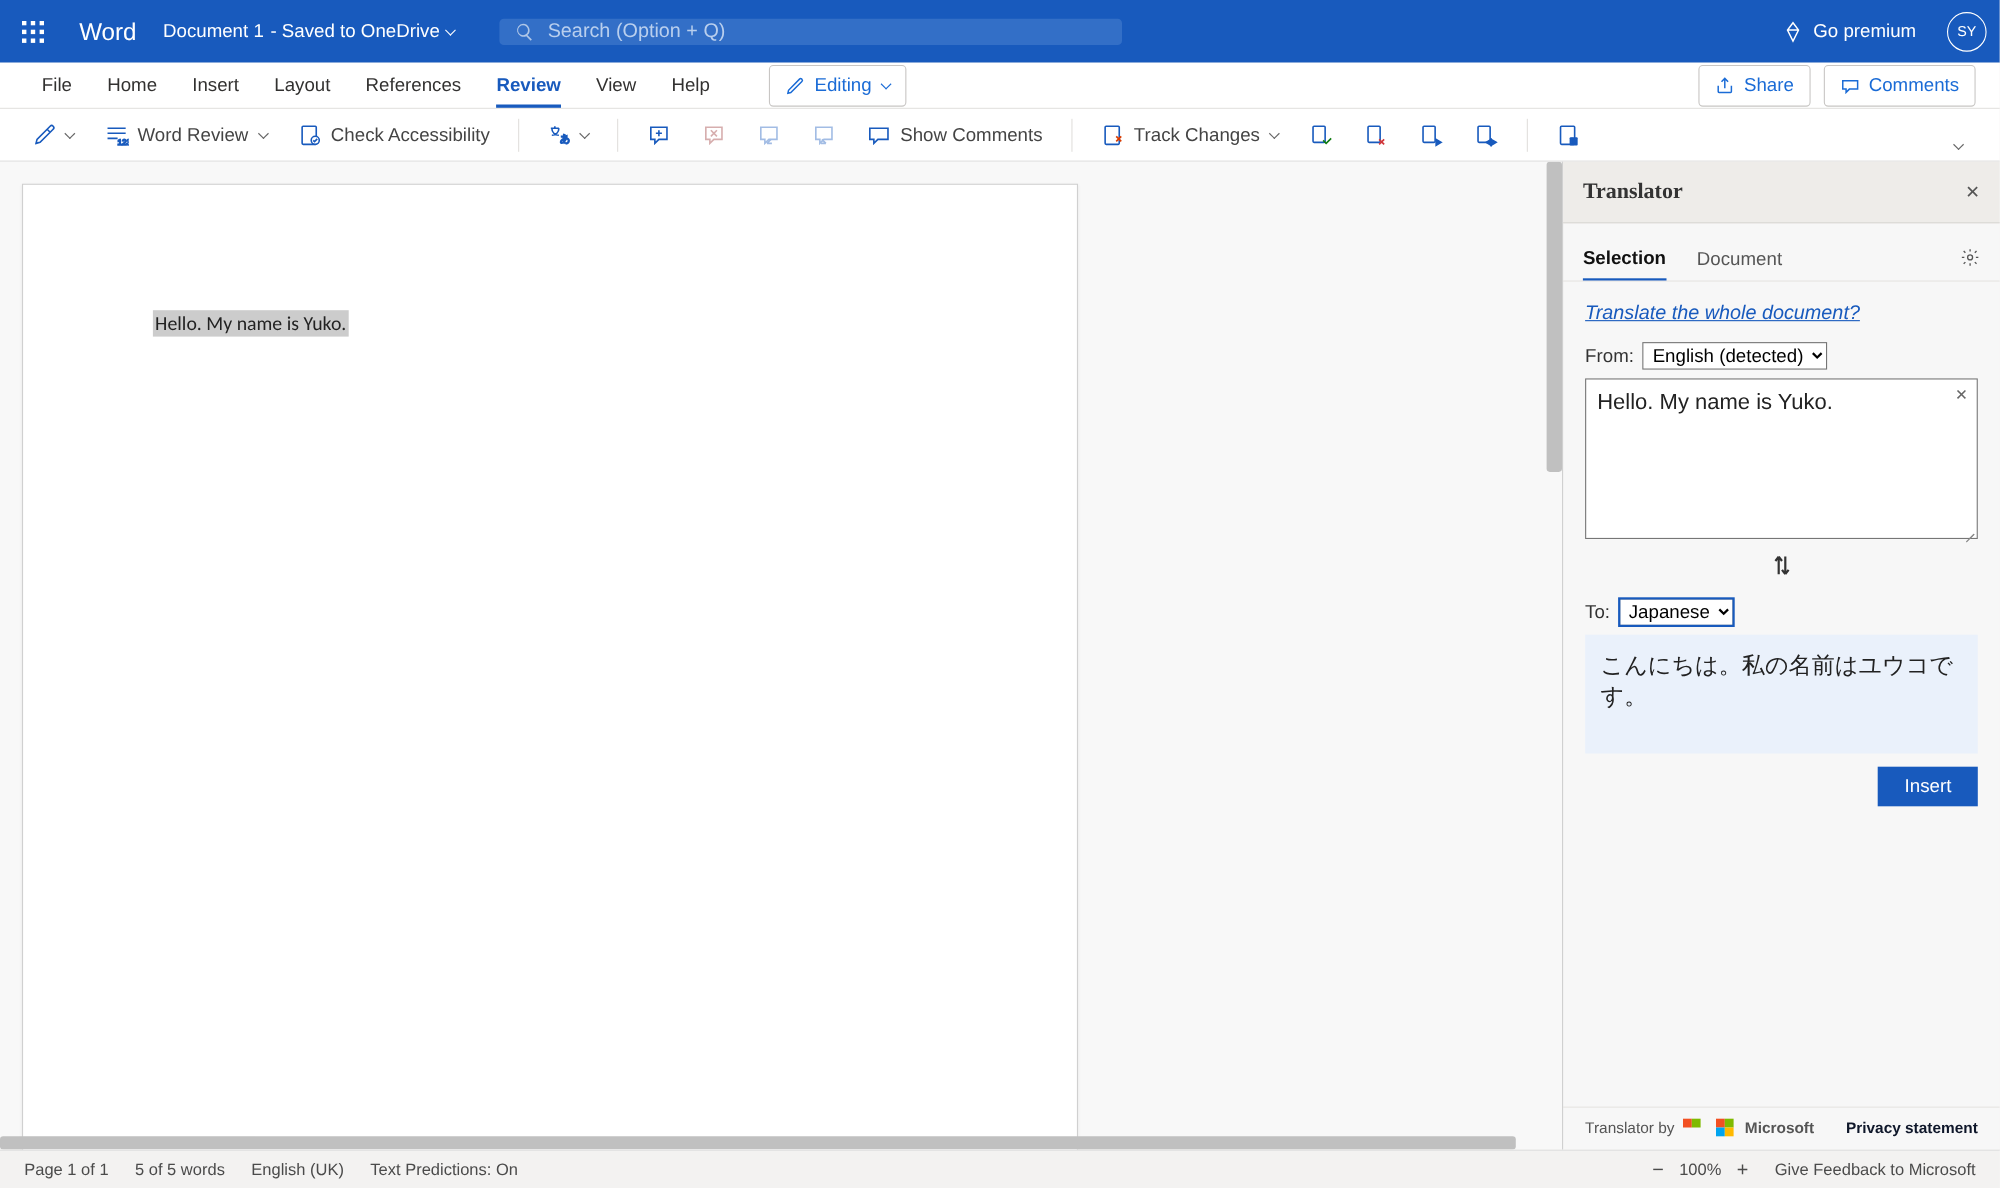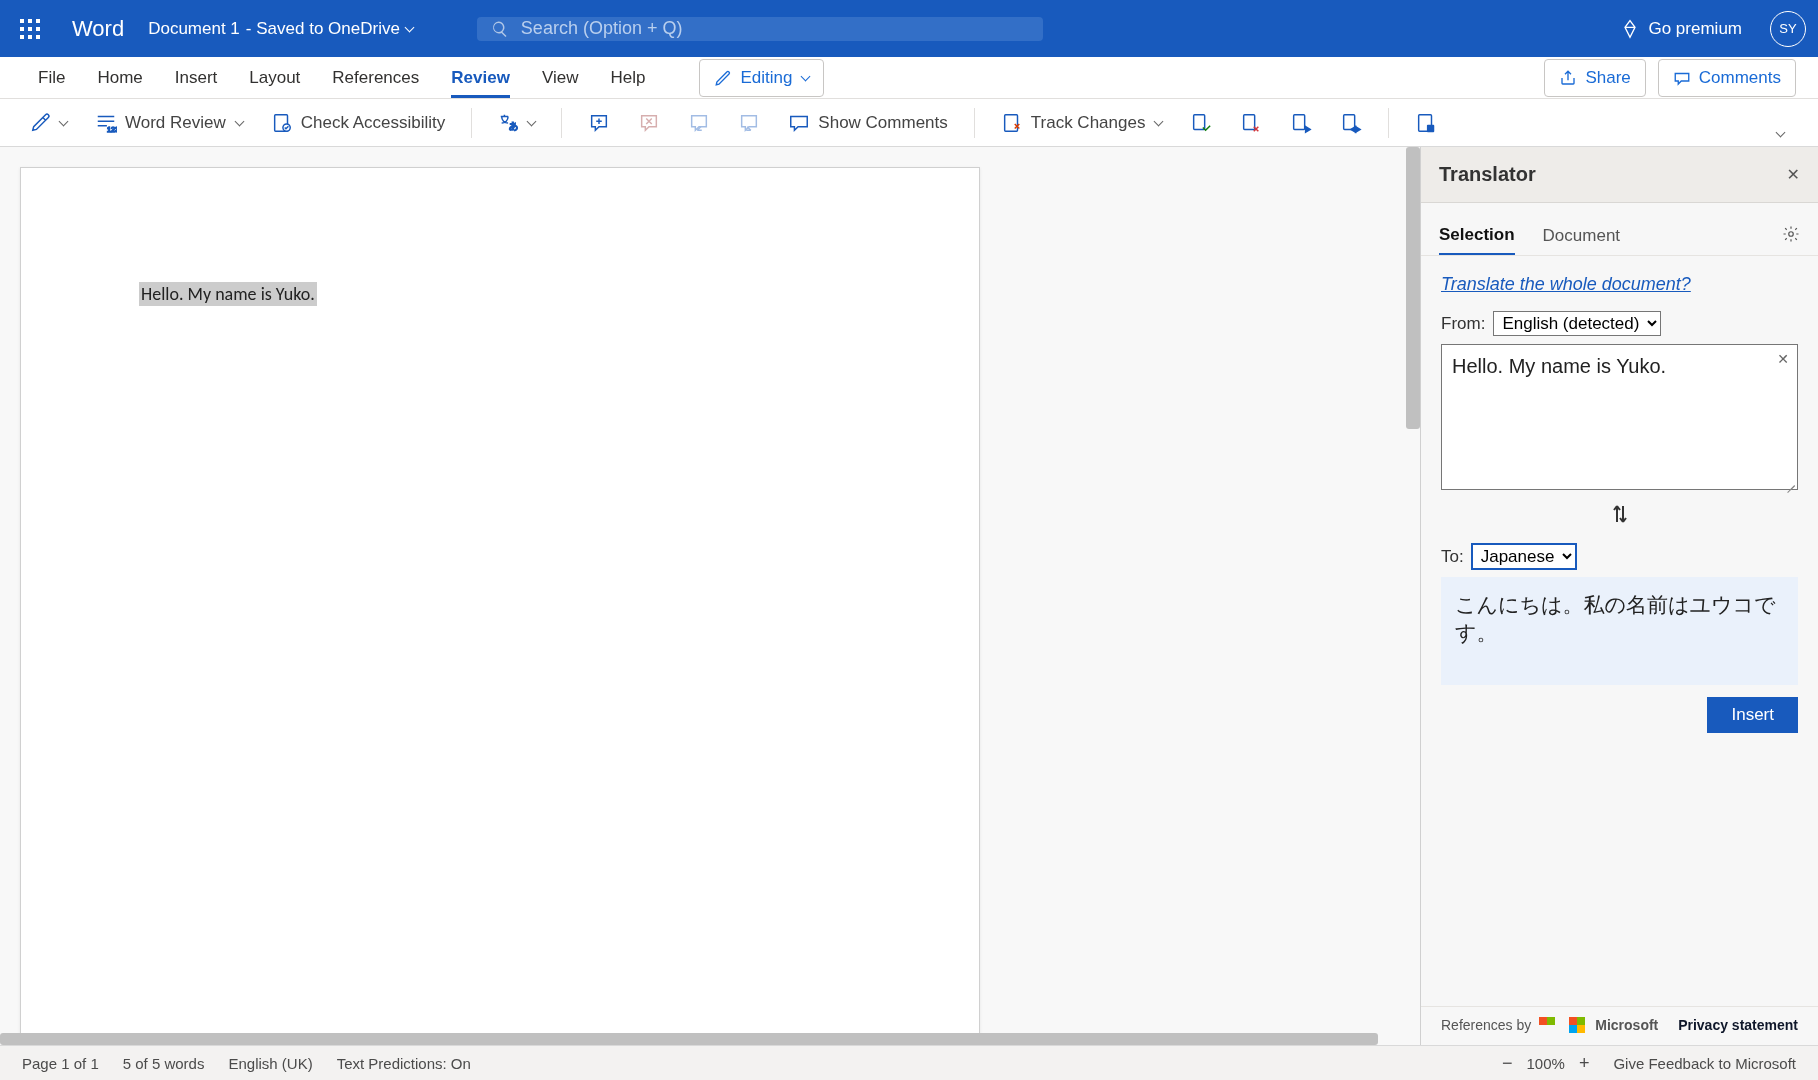--- a/index.html
+++ b/index.html
@@ -6,21 +6,21 @@
 body { font-family: "Segoe UI", Arial, sans-serif; width: 1818px; height: 1080px; background: #f3f2f1; overflow: hidden; }
 
 
 .titlebar { background: #185abd; height: 57px; display: flex; align-items: center; padding: 0 12px; color: #fff; }
 .app-launcher { width: 36px; height: 36px; display: flex; align-items: center; justify-content: center; cursor: pointer; }
 .app-launcher svg { fill: #fff; }
 .app-name { font-size: 22px; font-weight: 400; margin-left: 24px; margin-right: 24px; }
 .doc-name { font-size: 17px; font-weight: 400; }
 .doc-saved { font-size: 17px; font-weight: 400; margin-left: 6px; }
 .doc-chevron { margin-left: 6px; display:flex; align-items:center;}
-.search-wrap { flex: 0 0 auto; margin-left: 64px; width: 566px; height: 24px; background: #336fc7; border-radius: 4px; display: flex; align-items: center; padding: 0 14px; }
+.search-wrap { flex: 0 0 auto; margin-left: 41px; width: 566px; height: 24px; background: #336fc7; border-radius: 4px; display: flex; align-items: center; padding: 0 14px; }
 .search-wrap svg { fill: #afc6e7; }
 .search-placeholder { color: #b9cfee; font-size: 18px; margin-left: 12px; }
 .tb-spacer { flex:1; }
 .premium { display:flex; align-items:center; color:#fff; font-size:17px; margin-right:28px; cursor:pointer; }
 .premium svg { margin-right:8px; }
 .avatar { width:36px; height:36px; border:1px solid #fff; border-radius:50%; display:flex; align-items:center; justify-content:center; font-size:13px; }
 
 
 .tabrow { height: 42px; background:#fff; border-bottom:1px solid #e1dfdd; display:flex; align-items:center; padding:0 22px; }
 .tab { font-size:17px; color:#323130; padding:0 16px; height:100%; display:flex; align-items:center; cursor:pointer; position:relative; }
@@ -44,21 +44,21 @@
 .workspace { display:flex; height: calc(1080px - 57px - 42px - 48px - 35px); }
 .doc-scroll { flex:1; position:relative; overflow:hidden; background:#f8f8f8; }
 .page { position:absolute; left:20px; top:20px; width:960px; min-height:1200px; background:#fff; border:1px solid #d0d0d0; box-shadow:0 1px 3px rgba(0,0,0,.08); padding:115px 118px; font-family: Calibri, Arial, sans-serif; }
 .selected-text { background:#cccccc; font-size:18px; color:#222; padding:1px 2px; }
 .vscroll { position:absolute; right:0; top:0; width:14px; height:282px; background:#c0c0c0; border-radius:3px; }
 .hscroll-track { position:absolute; left:0; bottom:0; right:14px; height:12px; }
 .hscroll-thumb { width:98%; height:100%; background:#c0c0c0; border-radius:3px; }
 
 
 .sidepanel { width:398px; background:#f7f7f7; border-left:1px solid #d0d0d0; display:flex; flex-direction:column; }
-.sp-header { height:56px; background:#eeece9; border-bottom:1px solid #d9d7d4; display:flex; align-items:center; padding:0 18px; }
+.sp-header { height:56px; background:#eeece9; border-bottom:1px solid #d9d7d4; display:flex; align-items:center; padding:0 18px;font-family:Liberation Serif, serif; }
 .sp-title { font-size:20px; font-weight:600; color:#333; flex:1; }
 .sp-close { cursor:pointer; font-size:16px; color:#555; }
 .sp-tabs { display:flex; align-items:center; padding:14px 18px 0 18px; border-bottom:1px solid #e6e4e1; }
 .sp-tab { font-size:17px; color:#555; padding:8px 0; margin-right:28px; cursor:pointer; }
 .sp-tab.active { color:#111; border-bottom:2px solid #185abd; font-weight:600; }
 .sp-gear { margin-left:auto; cursor:pointer; color:#555; }
 .sp-body { padding:18px 20px; flex:1; }
 .translate-all { color:#185abd; font-style:italic; text-decoration:underline; font-size:18px; cursor:pointer; }
 .fromrow, .torow { display:flex; align-items:center; margin-top:16px; font-size:17px; color:#333; }
 .fromrow label, .torow label { margin-right:8px; }
@@ -315,21 +315,21 @@
       <div class="torow">
         <label>To:</label>
         <select class="lang-select focused"><option>Japanese</option></select>
       </div>
       <div class="dst-box">
         <span>こんにちは。私の名前はユウコです。</span>
       </div>
       <div class="insert-btn">Insert</div>
     </div>
     <div class="sp-footer">
-      <span>References by</span>
+      <span>Translator by</span>
       <span class="ms-logo">
         <span class="ms-square" style="background:#f25022"></span>
           <span class="ms-square" style="background:#7fba00"></span>
           <br>
       </span>
       <span class="ms-logo" style="flex-direction:column">
         <span style="display:flex">
             <span class="ms-square" style="background:#f25022"></span>
             <span class="ms-square" style="background:#7fba00"></span>
           </span>

